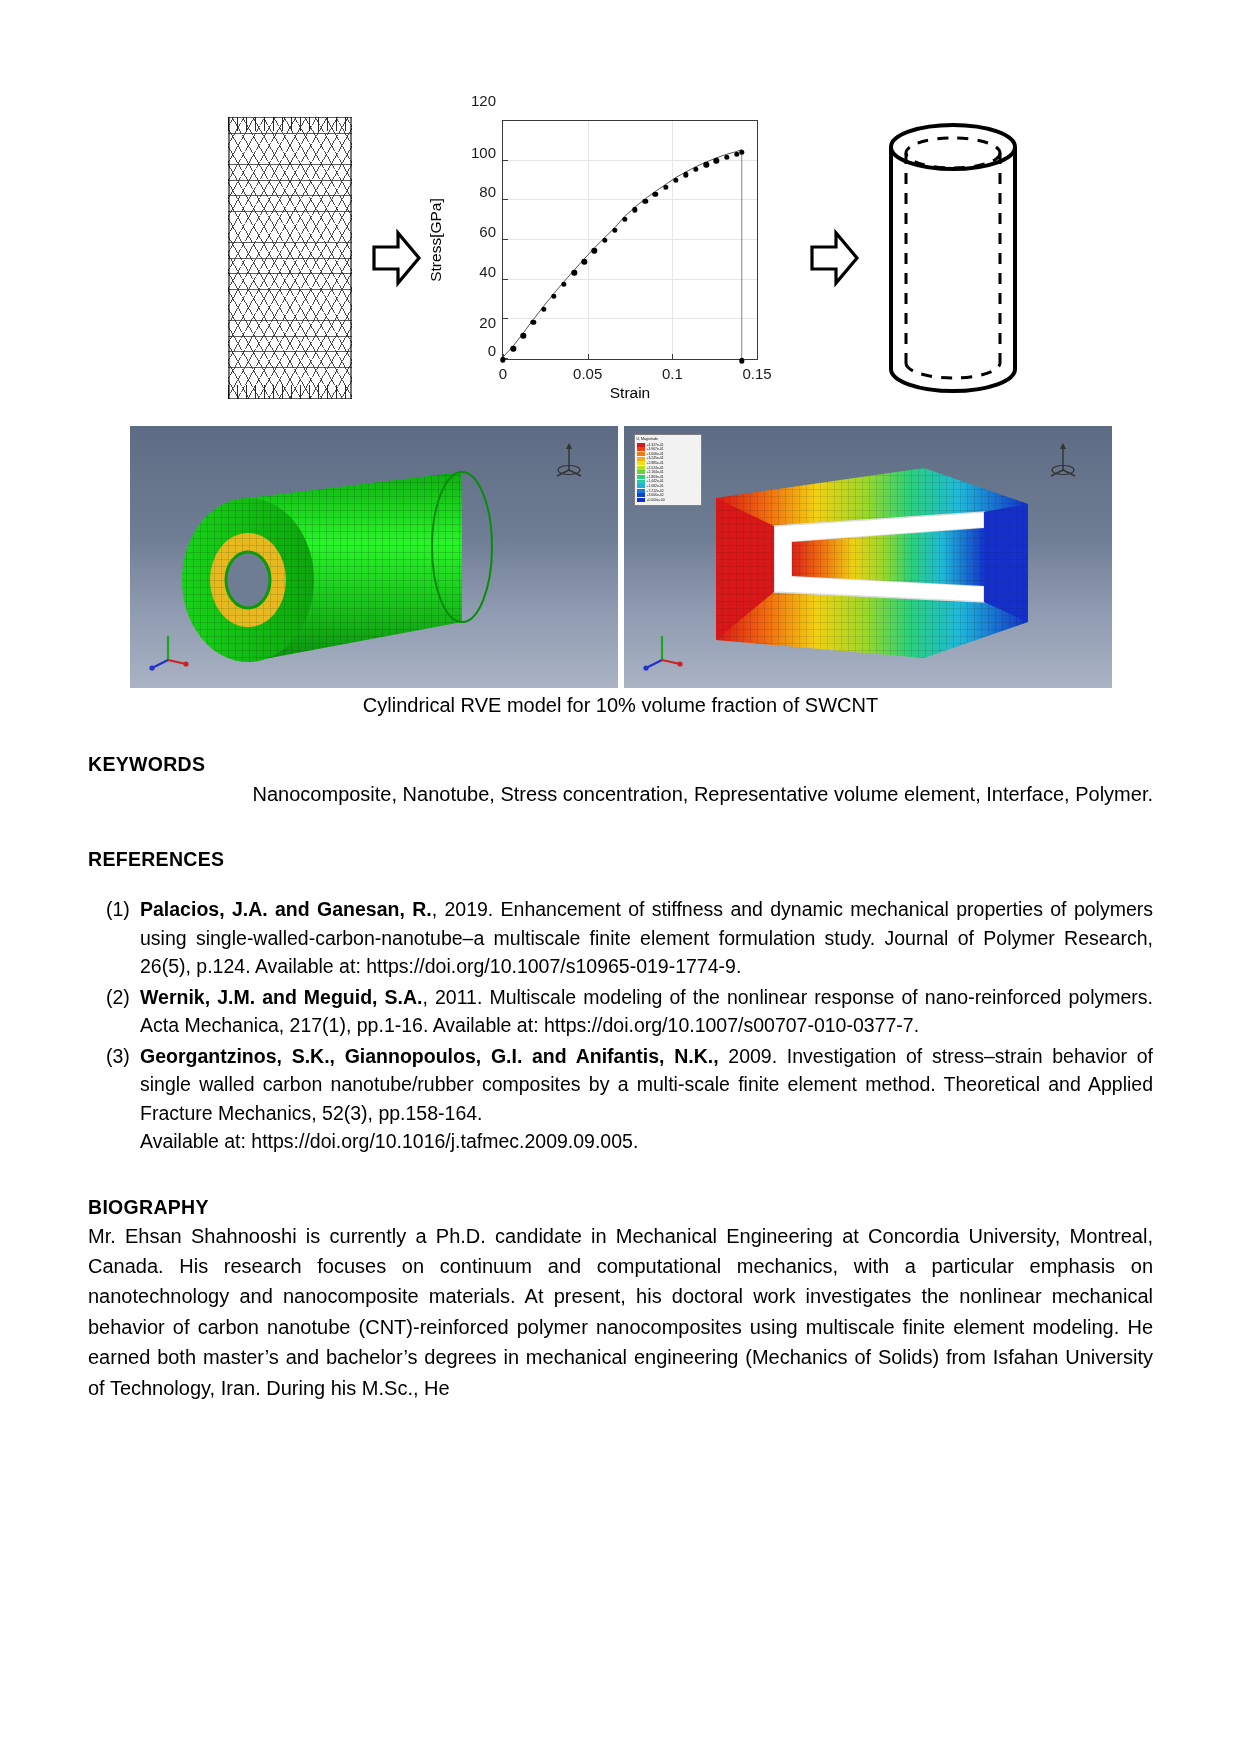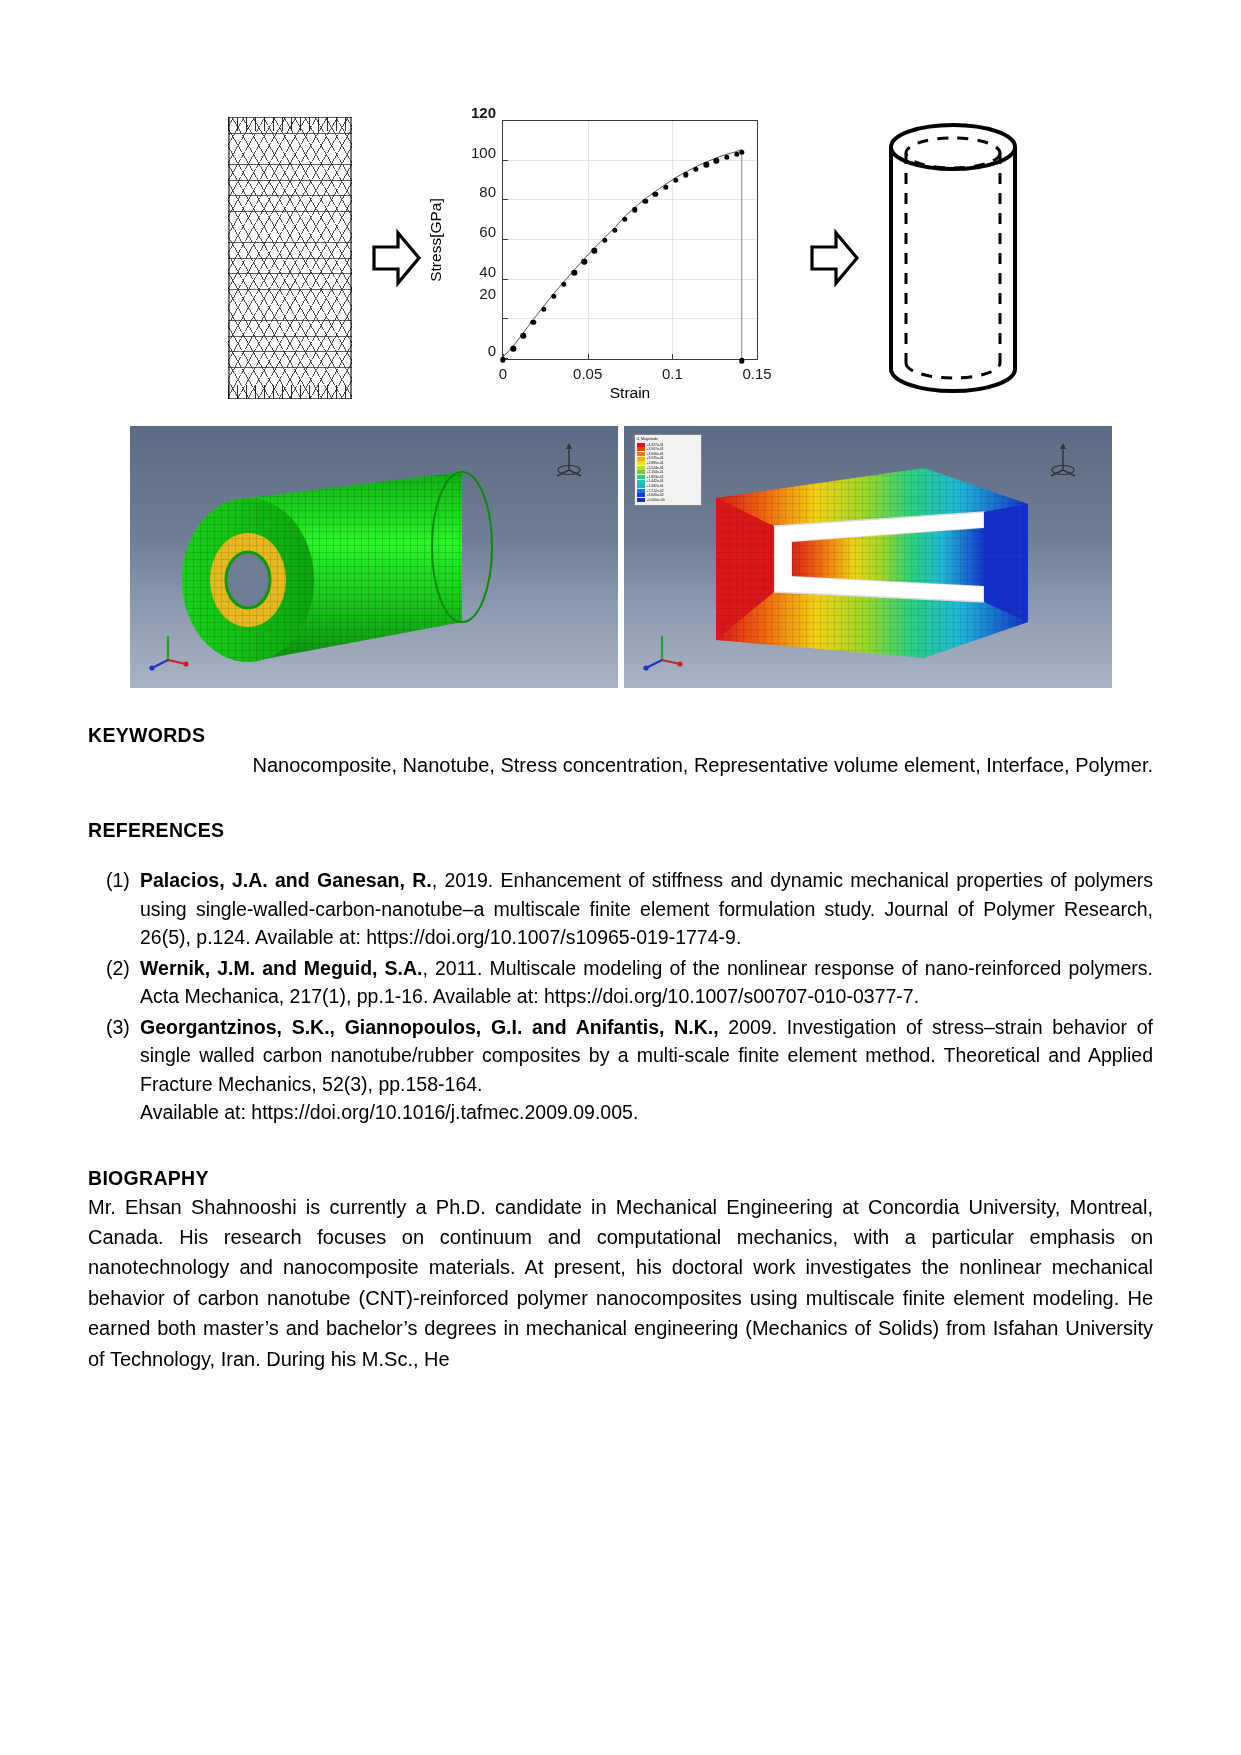--- a/index.html
+++ b/index.html
@@ -288,35 +288,35 @@
       </svg>
     </div>
 
     <div class="chart-wrap">
       <div class="y-axis-title">Stress[GPa]</div>
       <div class="chart-plot" id="plot">
             <div class="ytick-mark" style="bottom: 0px;"></div>
             <div class="ytick-label" style="bottom: -8px;">0</div>
             <div class="gridline-h" style="bottom: 39.6667px;"></div>
             <div class="ytick-mark" style="bottom: 39.6667px;"></div>
-            <div class="ytick-label" style="bottom: 49px; margin-top: 33px;">20</div>
+            <div class="ytick-label" style="bottom: 20px; margin-top: 33px;">20</div>
             <div class="gridline-h" style="bottom: 79.3333px;"></div>
             <div class="ytick-mark" style="bottom: 79.3333px;"></div>
             <div class="ytick-label" style="bottom: 71.3333px;">40</div>
             <div class="gridline-h" style="bottom: 119px;"></div>
             <div class="ytick-mark" style="bottom: 119px;"></div>
             <div class="ytick-label" style="bottom: 111px;">60</div>
             <div class="gridline-h" style="bottom: 158.667px;"></div>
             <div class="ytick-mark" style="bottom: 158.667px;"></div>
             <div class="ytick-label" style="bottom: 150.667px;">80</div>
             <div class="gridline-h" style="bottom: 198.333px;"></div>
             <div class="ytick-mark" style="bottom: 198.333px;"></div>
             <div class="ytick-label" style="bottom: 190.333px;">100</div>
             <div class="ytick-mark" style="bottom: 238px;"></div>
-            <div class="ytick-label" style="bottom: 230px; font-weight: bold;">120</div>
+            <div class="ytick-label" style="bottom: 242px;">120</div>
             <div class="xtick-mark" style="left: 0px;"></div>
             <div class="xtick-label" style="left: 0px;">0</div>
             <div class="gridline-v" style="left: 84.6667px;"></div>
             <div class="xtick-mark" style="left: 84.6667px;"></div>
             <div class="xtick-label" style="left: 84.6667px;">0.05</div>
             <div class="gridline-v" style="left: 169.333px;"></div>
             <div class="xtick-mark" style="left: 169.333px;"></div>
             <div class="xtick-label" style="left: 169.333px;">0.1</div>
             <div class="xtick-mark" style="left: 254px;"></div>
             <div class="xtick-label" style="left: 254px;">0.15</div>
@@ -530,20 +530,21 @@
           <line x1="17" y1="30" x2="17" y2="5" stroke="#333" stroke-width="1.4"></line>
           <line x1="17" y1="30" x2="5" y2="36" stroke="#333" stroke-width="1.4"></line>
           <line x1="17" y1="30" x2="29" y2="36" stroke="#333" stroke-width="1.4"></line>
           <ellipse cx="17" cy="30" rx="11" ry="4.5" fill="none" stroke="#333" stroke-width="1.2"></ellipse>
           <polygon points="17,3 14,9 20,9" fill="#333"></polygon>
         </svg>
       </div>
     </div>
   </div>
 
+  <div class="fig-caption">Cylindrical RVE model for 10% volume fraction of SWCNT</div>
 
   <div class="kw-block">
     <div class="sec-head">KEYWORDS</div>
     <div class="body-text">Nanocomposite, Nanotube, Stress concentration, Representative volume element, Interface, Polymer.</div>
   </div>
 
   <div class="sec-head refs-head">REFERENCES</div>
   <ol class="refs" id="refs-list">
         <li><span class="num">(1)</span><b>Palacios, J.A. and Ganesan, R.</b><span>, 2019. Enhancement of stiffness and dynamic mechanical properties of polymers using single-walled-carbon-nanotube–a multiscale finite element formulation study. Journal of Polymer Research, 26(5), p.124. Available at: https://doi.org/10.1007/s10965-019-1774-9.</span></li>
         <li><span class="num">(2)</span><b>Wernik, J.M. and Meguid, S.A.</b><span>, 2011. Multiscale modeling of the nonlinear response of nano-reinforced polymers. Acta Mechanica, 217(1), pp.1-16. Available at: https://doi.org/10.1007/s00707-010-0377-7.</span></li>

